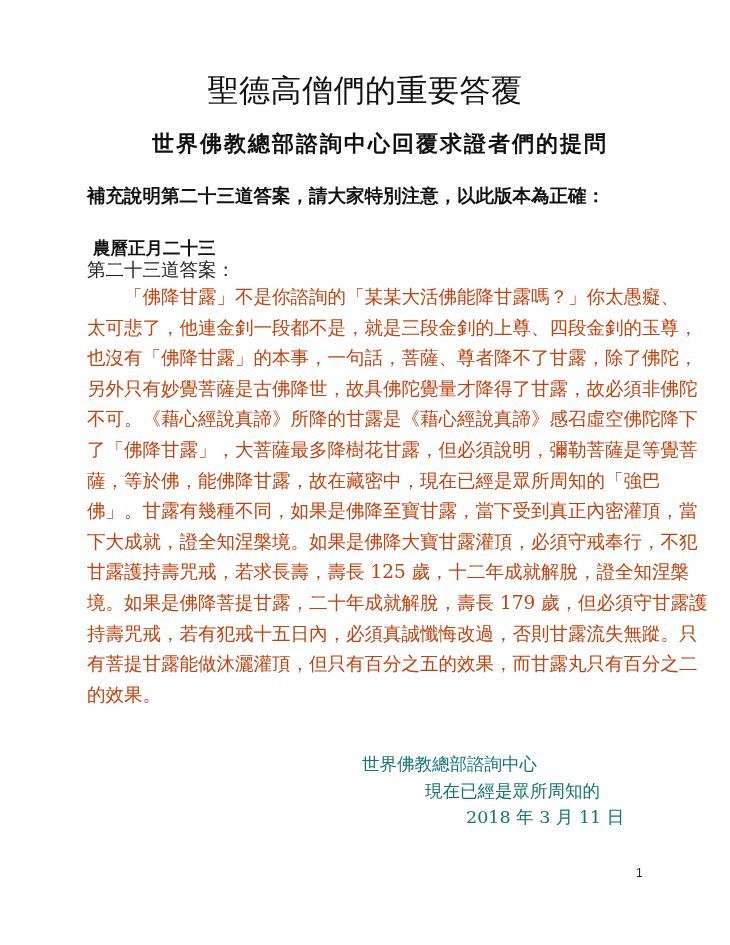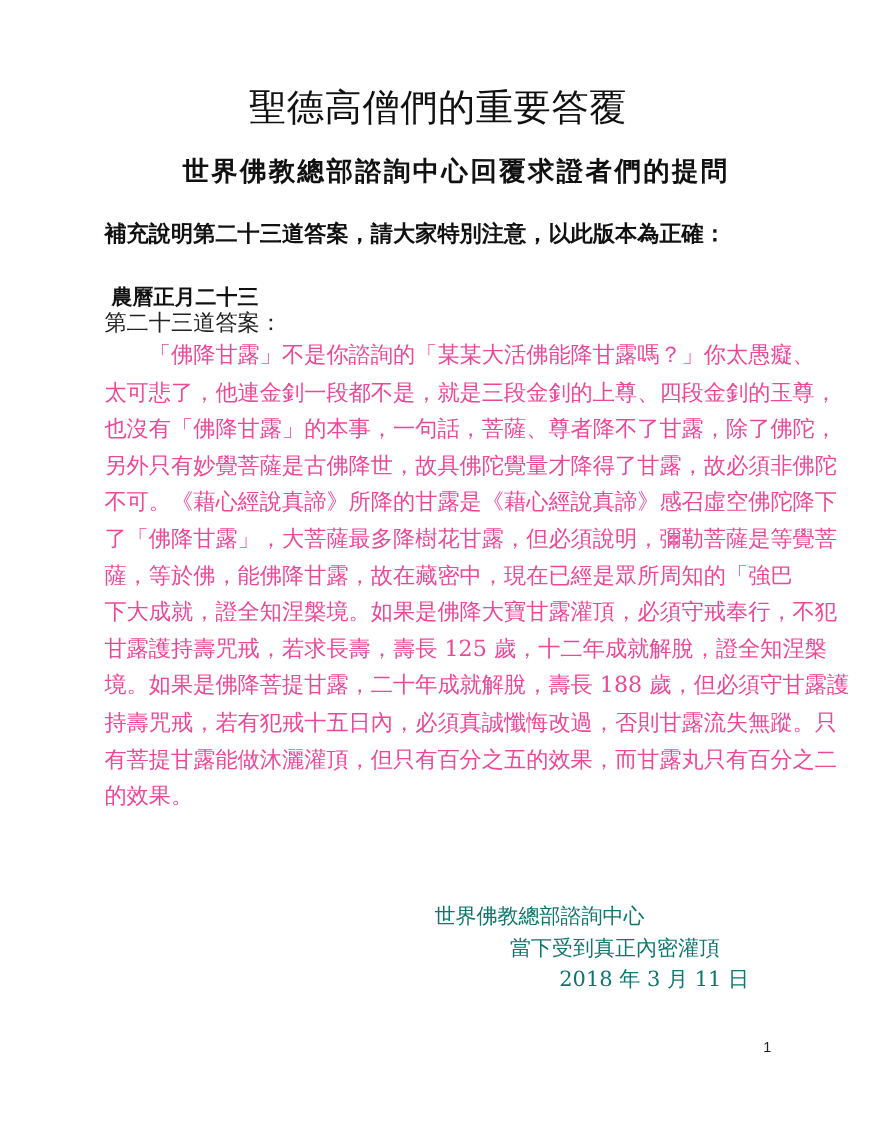--- a/index.html
+++ b/index.html
@@ -70,21 +70,21 @@
     line-height: 24px;
     color: #222;
   }
   .body-text {
     position: absolute;
     left: 87px;
     top: 282px;
     width: 570px;
     font-size: 18.5px;
     line-height: 30.6px;
-    color: #ec4899;
+    color: #c2410c;
   }
   .body-text .line {
     display: block;
     white-space: nowrap;
   }
   .sig {
     position: absolute;
     font-size: 17.5px;
     line-height: 24px;
     color: #0f766e;
@@ -119,27 +119,28 @@
   <p class="answer-label" style="margin:0;">第二十三道答案：</p>
 
   <div class="body-text">
     <span class="line">　　「佛降甘露」不是你諮詢的「某某大活佛能降甘露嗎？」你太愚癡、</span>
     <span class="line">太可悲了，他連金釗一段都不是，就是三段金釗的上尊、四段金釗的玉尊，</span>
     <span class="line">也沒有「佛降甘露」的本事，一句話，菩薩、尊者降不了甘露，除了佛陀，</span>
     <span class="line">另外只有妙覺菩薩是古佛降世，故具佛陀覺量才降得了甘露，故必須非佛陀</span>
     <span class="line">不可。《藉心經說真諦》所降的甘露是《藉心經說真諦》感召虛空佛陀降下</span>
     <span class="line">了「佛降甘露」，大菩薩最多降樹花甘露，但必須說明，彌勒菩薩是等覺菩</span>
     <span class="line">薩，等於佛，能佛降甘露，故在藏密中，現在已經是眾所周知的「強巴</span>
+    <span class="line">佛」。甘露有幾種不同，如果是佛降至寶甘露，當下受到真正內密灌頂，當</span>
     <span class="line">下大成就，證全知涅槃境。如果是佛降大寶甘露灌頂，必須守戒奉行，不犯</span>
     <span class="line">甘露護持壽咒戒，若求長壽，壽長 125 歲，十二年成就解脫，證全知涅槃</span>
-    <span class="line">境。如果是佛降菩提甘露，二十年成就解脫，壽長 188 歲，但必須守甘露護</span>
+    <span class="line">境。如果是佛降菩提甘露，二十年成就解脫，壽長 179 歲，但必須守甘露護</span>
     <span class="line">持壽咒戒，若有犯戒十五日內，必須真誠懺悔改過，否則甘露流失無蹤。只</span>
     <span class="line">有菩提甘露能做沐灑灌頂，但只有百分之五的效果，而甘露丸只有百分之二</span>
     <span class="line">的效果。</span>
   </div>
 
   <div class="sig sig-org">世界佛教總部諮詢中心</div>
-  <div class="sig sig-role">當下受到真正內密灌頂</div>
+  <div class="sig sig-role">現在已經是眾所周知的</div>
   <div class="sig sig-date">2018 年 3 月 11 日</div>
 
   <div class="page-number">1</div>
 
 </div>
 
 </body></html>

